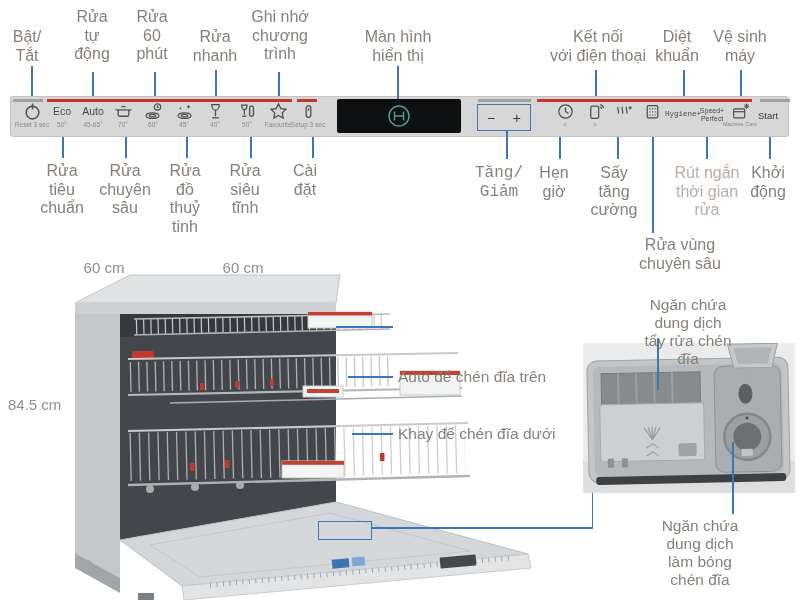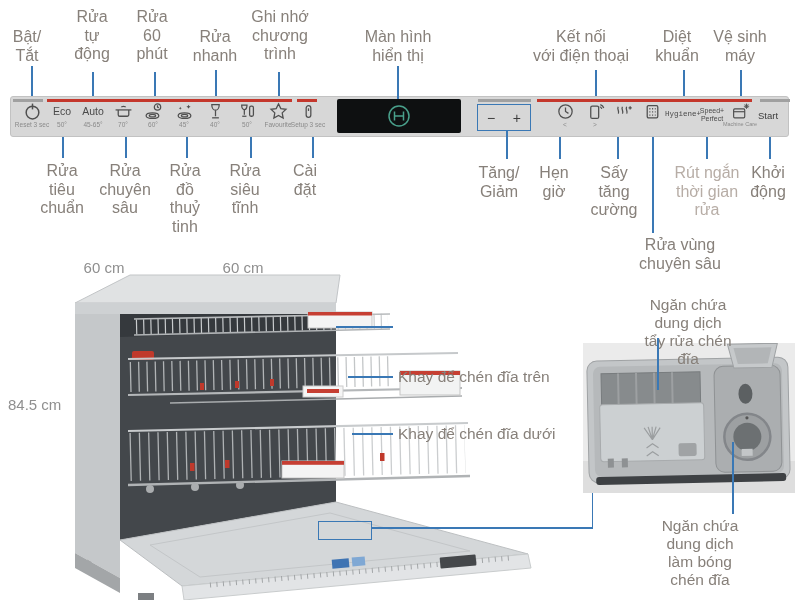--- a/index.html
+++ b/index.html
@@ -183,21 +183,21 @@
   <div class="lbl" style="left:152px;top:8px;">Rửa
 60
 phút</div>
   <div class="lbl" style="left:215px;top:28px;">Rửa
 nhanh</div>
   <div class="lbl" style="left:280px;top:8px;">Ghi nhớ
 chương
 trình</div>
   <div class="lbl" style="left:398px;top:28px;">Màn hình
 hiển thị</div>
-  <div class="lbl" style="left:581px;top:28px;">Kết nối
+  <div class="lbl" style="left:598px;top:28px;">Kết nối
 với điện thoại</div>
   <div class="lbl" style="left:677px;top:28px;">Diệt
 khuẩn</div>
   <div class="lbl" style="left:740px;top:28px;">Vệ sinh
 máy</div>
 
   <div class="vline" style="left:31px;top:66px;height:30px;"></div>
   <div class="vline" style="left:92px;top:72px;height:24px;"></div>
   <div class="vline" style="left:154px;top:72px;height:24px;"></div>
   <div class="vline" style="left:215px;top:70px;height:26px;"></div>
@@ -215,21 +215,21 @@
 sâu</div>
   <div class="lbl" style="left:185px;top:162px;">Rửa
 đồ
 thuỷ
 tinh</div>
   <div class="lbl" style="left:245px;top:162px;">Rửa
 siêu
 tĩnh</div>
   <div class="lbl" style="left:305px;top:162px;">Cài
 đặt</div>
-  <div class="lbl" style="left:499px;top:164px;">Tăng/
+  <div class="lbl" style="left:499px;top:164px;font-family:Liberation Mono, monospace;">Tăng/
 Giảm</div>
   <div class="lbl" style="left:554px;top:164px;">Hẹn
 giờ</div>
   <div class="lbl" style="left:614px;top:164px;">Sấy
 tăng
 cường</div>
   <div class="lbl" style="left:680px;top:236px;">Rửa vùng
 chuyên sâu</div>
   <div class="lbl lbl-light" style="left:707px;top:164px;">Rút ngắn
 thời gian
@@ -307,21 +307,21 @@
     <rect x="88" y="338" width="16" height="7" fill="#7c7f82"></rect>
   </svg>
 
   <div class="dim" style="left:104px;top:259px;transform:translateX(-50%);">60 cm</div>
   <div class="dim" style="left:243px;top:259px;transform:translateX(-50%);">60 cm</div>
   <div class="dim" style="left:8px;top:396px;">84.5 cm</div>
 
   <div class="hline" style="left:336px;top:326px;width:57px;"></div>
   <div class="hline" style="left:348px;top:376px;width:45px;"></div>
   <div class="hline" style="left:352px;top:433px;width:41px;"></div>
-  <div class="lbl-left" style="left:398px;top:377px;">Khay để chén đĩa trên</div>
+  <div class="lbl-left" style="left:398px;top:377px;">Auto để chén đĩa trên</div>
   <div class="lbl-left" style="left:398px;top:434px;">Khay để chén đĩa dưới</div>
 
   <div class="hl-rect" style="left:318px;top:521px;width:54px;height:19px;"></div>
   <div class="hline" style="left:372px;top:527px;width:221px;"></div>
   <div class="vline" style="left:591.5px;top:489px;height:39px;"></div>
 
   <svg style="position:absolute;left:583px;top:343px;" width="212" height="150" viewBox="0 0 212 150">
     <rect x="0" y="0" width="212" height="150" fill="#ebebeb"></rect>
     <rect x="0" y="118" width="212" height="32" fill="#dedede"></rect>
     <g transform="rotate(-1.2 106 78)">

